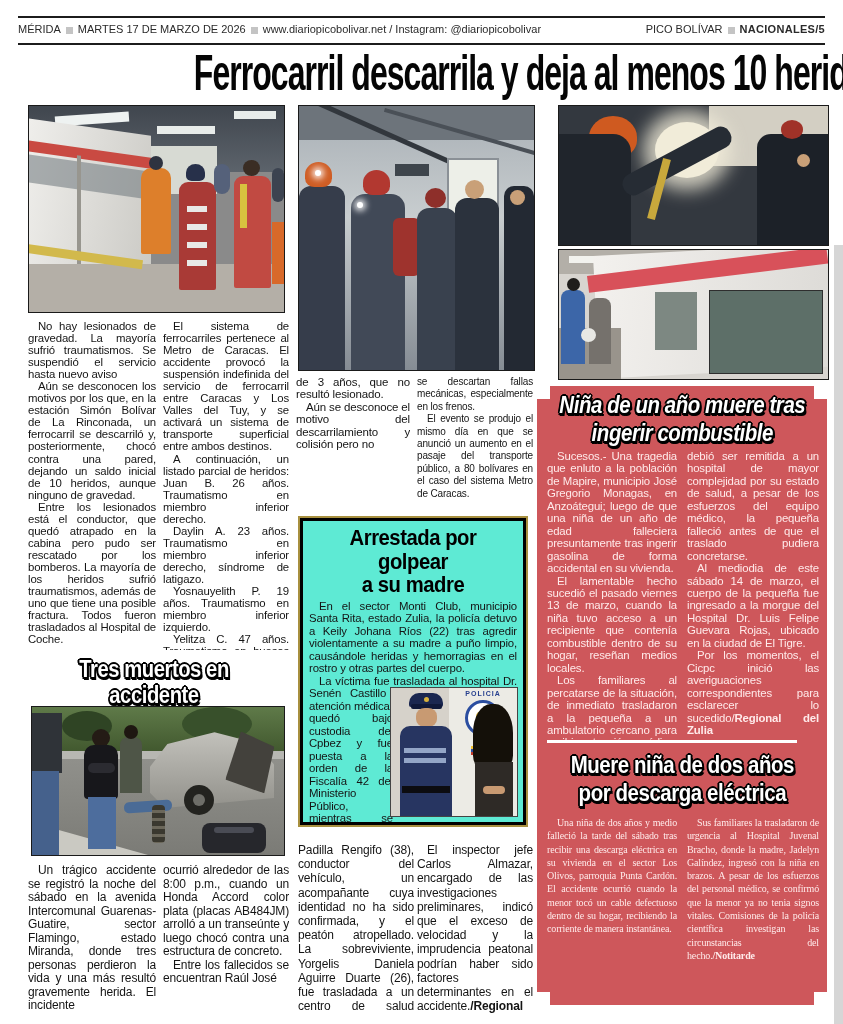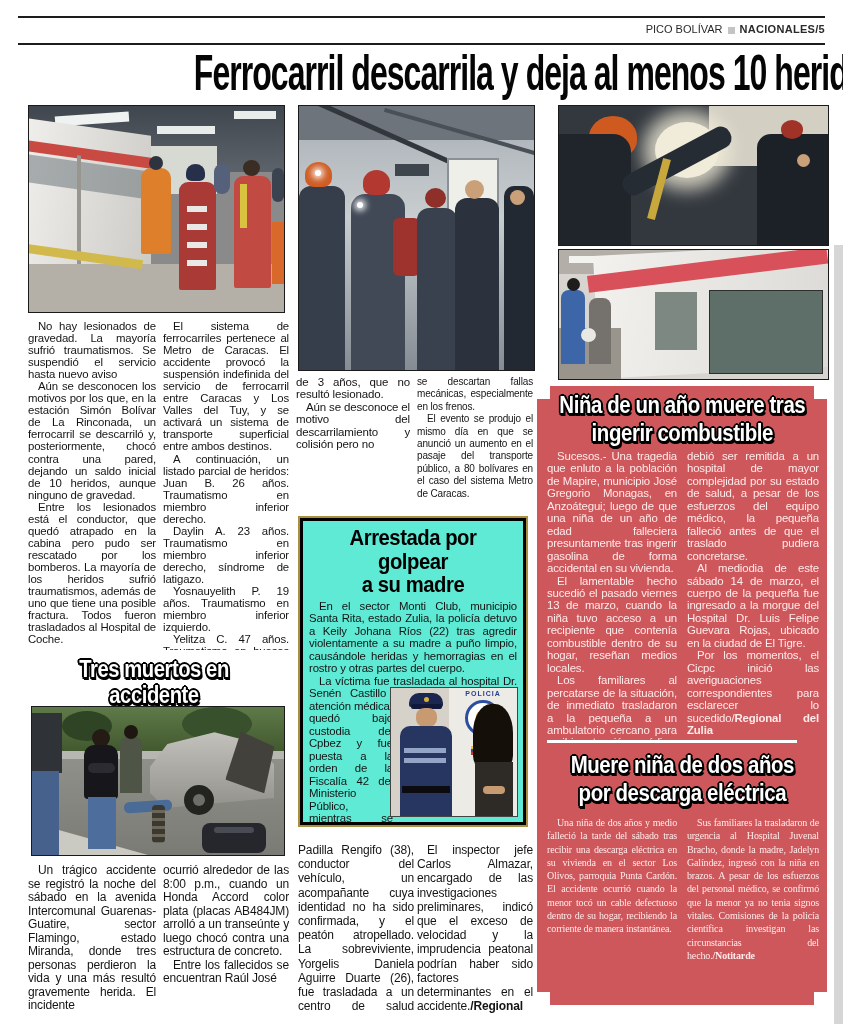--- a/index.html
+++ b/index.html
@@ -188,39 +188,42 @@
   #follow-col2{left:417px;top:843px;width:116px;height:172px;}
 
   
   #red-box{position:absolute;left:537px;top:386px;width:290px;height:619px;background:#ce575b;
            clip-path:polygon(0 13px,13px 13px,13px 0,calc(100% - 13px) 0,calc(100% - 13px) 13px,100% 13px,
                      100% calc(100% - 13px),calc(100% - 13px) calc(100% - 13px),calc(100% - 13px) 100%,
                      13px 100%,13px calc(100% - 13px),0 calc(100% - 13px));}
   .red-head{position:absolute;left:0;width:290px;text-align:center;}
   .red-head-inner{display:inline-block;font-weight:bold;font-size:23.5px;line-height:27.5px;
                   transform:scaleX(.87);transform-origin:center top;letter-spacing:-.5px;}
-  #fuel-head{top:6px;}
+  #fuel-head{top:6px;font-style:italic;}
   #shock-head{top:366px;}
   .btw{font-size:11.4px;line-height:12.45px;color:#ffeaea;}
   .btw2{font-size:10px;line-height:13.3px;color:#ffeaea;font-family:Liberation Serif, serif;}
   #fuel-col1{left:10px;top:64px;width:130px;height:290px;}
   #fuel-col2{left:150px;top:64px;width:132px;height:290px;}
   #red-divider{position:absolute;left:10px;top:354px;width:250px;height:3px;background:#ffffff;}
   #shock-col1{left:10px;top:430px;width:130px;height:178px;}
   #shock-col2{left:150px;top:430px;width:132px;height:178px;}
   #red-box .col{position:absolute;}
 
   #page-edge{position:absolute;right:0;top:245px;width:9px;height:779px;background:#d6d6d6;}
 </style>
 </head>
 <body>
 
 <div id="page">
 
   <div class="rule" style="top:16px;"></div>
+  <div class="hdr hdr-left">
+    <span>MÉRIDA</span><span class="sep"></span><span>MARTES 17 DE MARZO DE 2026</span><span class="sep"></span><span>www.diariopicobolivar.net / Instagram: @diariopicobolivar</span>
+  </div>
   <div class="hdr hdr-right">
     <span>PICO BOLÍVAR</span><span class="sep"></span><b>NACIONALES/5</b>
   </div>
   <div class="rule" style="top:43px;"></div>
 
   <div class="headline-wrap">
     <span class="headline-main">Ferrocarril descarrila y deja al menos 10 heridos</span>
   </div>
 
   <div id="photo-left" class="ph">

